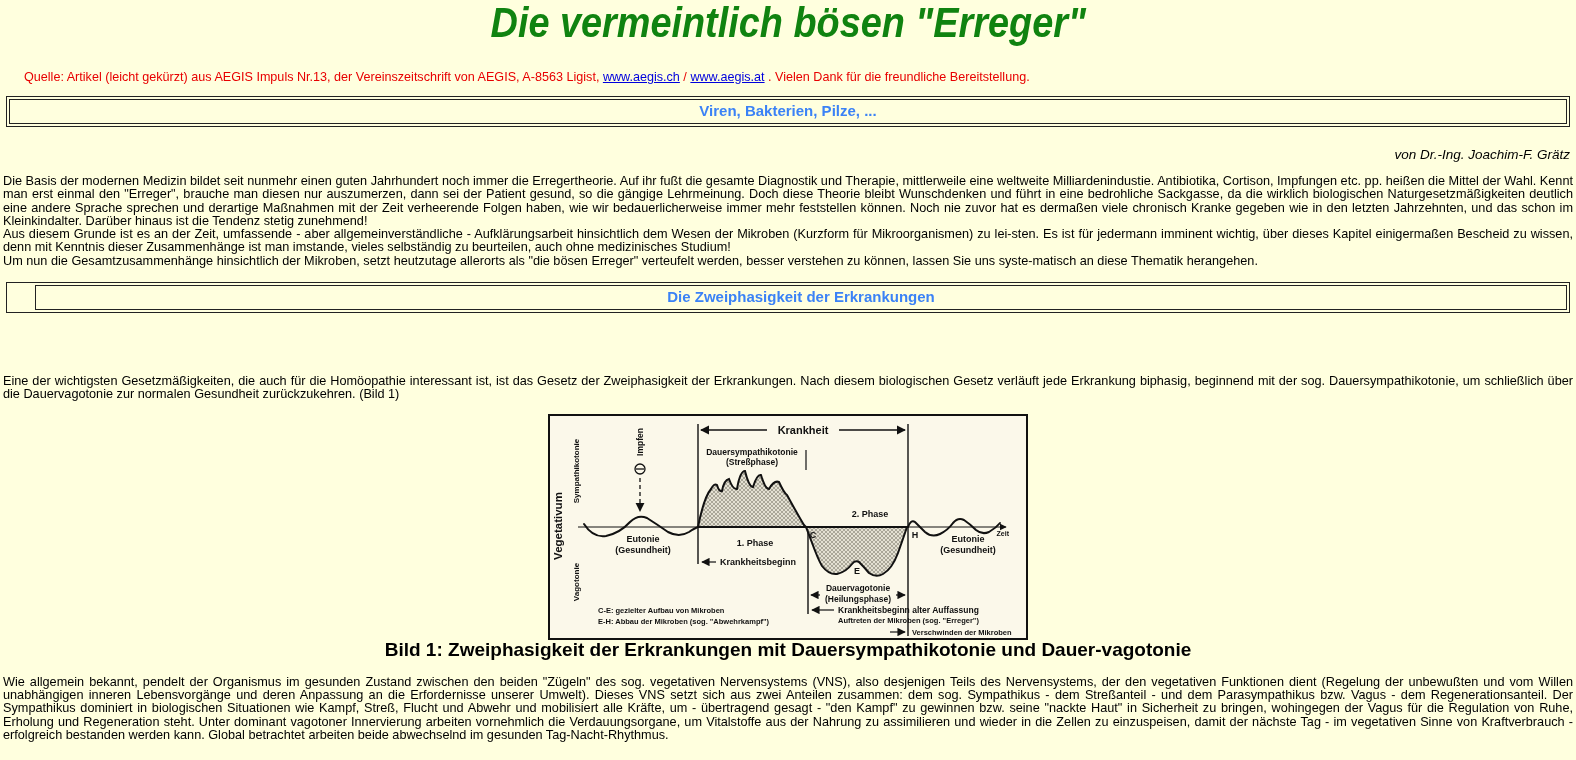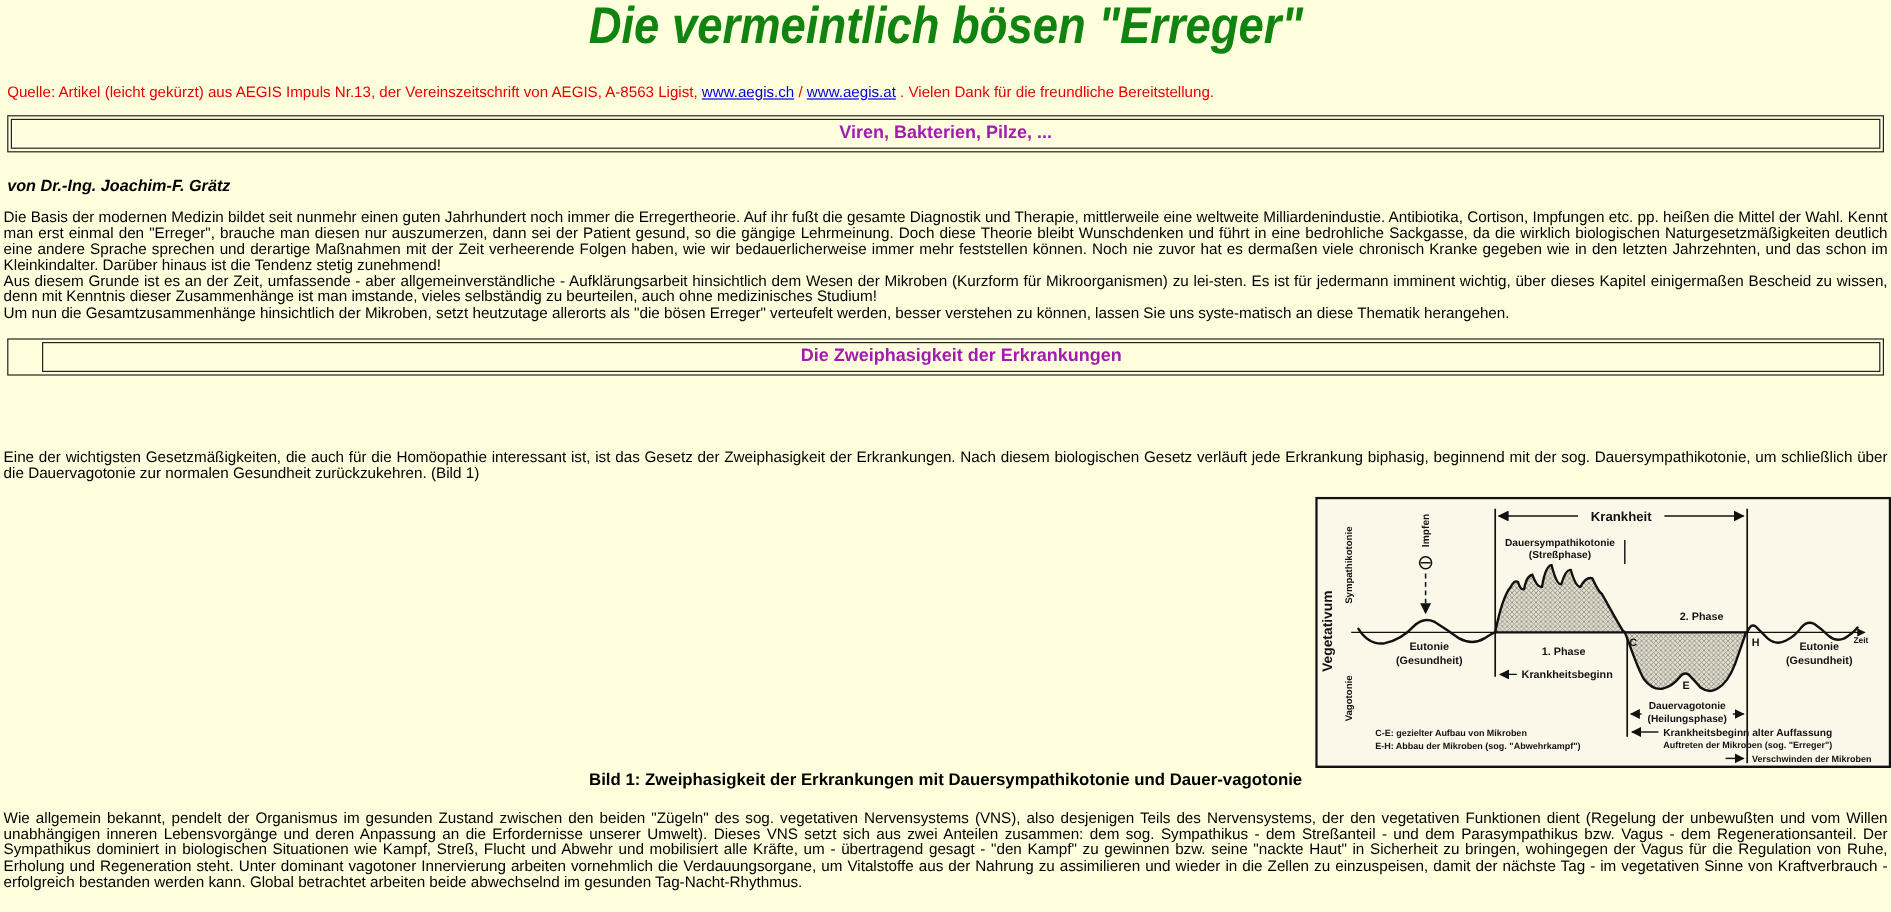--- a/index.html
+++ b/index.html
@@ -19,55 +19,55 @@
     white-space:nowrap;
   }
   .subtitle{
     display:inline-block;
     color:#108310;font-weight:bold;font-style:italic;
     font-size:23px;line-height:25px;
     transform:scaleX(.92);transform-origin:center;
     white-space:nowrap;
   }
   .source{
-    margin:24px 0 0 0;padding:0 6px;
+    margin:24px 0 0 0;padding:0 24px;
     color:#e80000;font-size:12.6px;line-height:14px;
   }
   .lnk{color:#0000dd;text-decoration:underline;}
   .hbox{
     margin:12px 6px 0 6px;
     border:1px solid #222;
     padding:2px;
   }
   .hbox-inner{
     border:1px solid #222;
     text-align:center;
     padding:2px 0 3px 0;
   }
   .htext{
-    color:#a21caf;font-weight:bold;font-size:15px;line-height:16px;margin-top:28px;
+    color:#3b82f6;font-weight:bold;font-size:15px;line-height:16px;margin-top:28px;
   }
   .author{
     margin:20px 0 0 0;padding:0 6px;
-    font-weight:bold;font-style:italic;font-size:13.5px;line-height:15px;
+    font-weight:normal;font-style:italic;font-size:13.5px;line-height:15px;text-align:right;
   }
   .body-text{
     margin:13px 0 0 0;padding:0 3px;
     font-size:12.7px;line-height:13.3px;
     text-align:justify;
   }
   .hbox2{margin-top:14px;padding-left:28px;}
   .intro{margin-top:62px;}
   .figure-row{
     margin-top:12px;
-    display:flex;justify-content:flex-end;
+    display:flex;justify-content:center;
   }
   .caption{
     margin-top:2px;
-    text-align:center;font-weight:bold;font-size:14px;line-height:15px;
+    text-align:center;font-weight:bold;font-size:19px;line-height:15px;
   }
   .para3{margin-top:19px;}
   svg text{font-family:"Liberation Sans",sans-serif;font-weight:bold;fill:#111;}
 </style>
 </head>
 <body>
 
 <div>
 
   <div class="center title-line">

